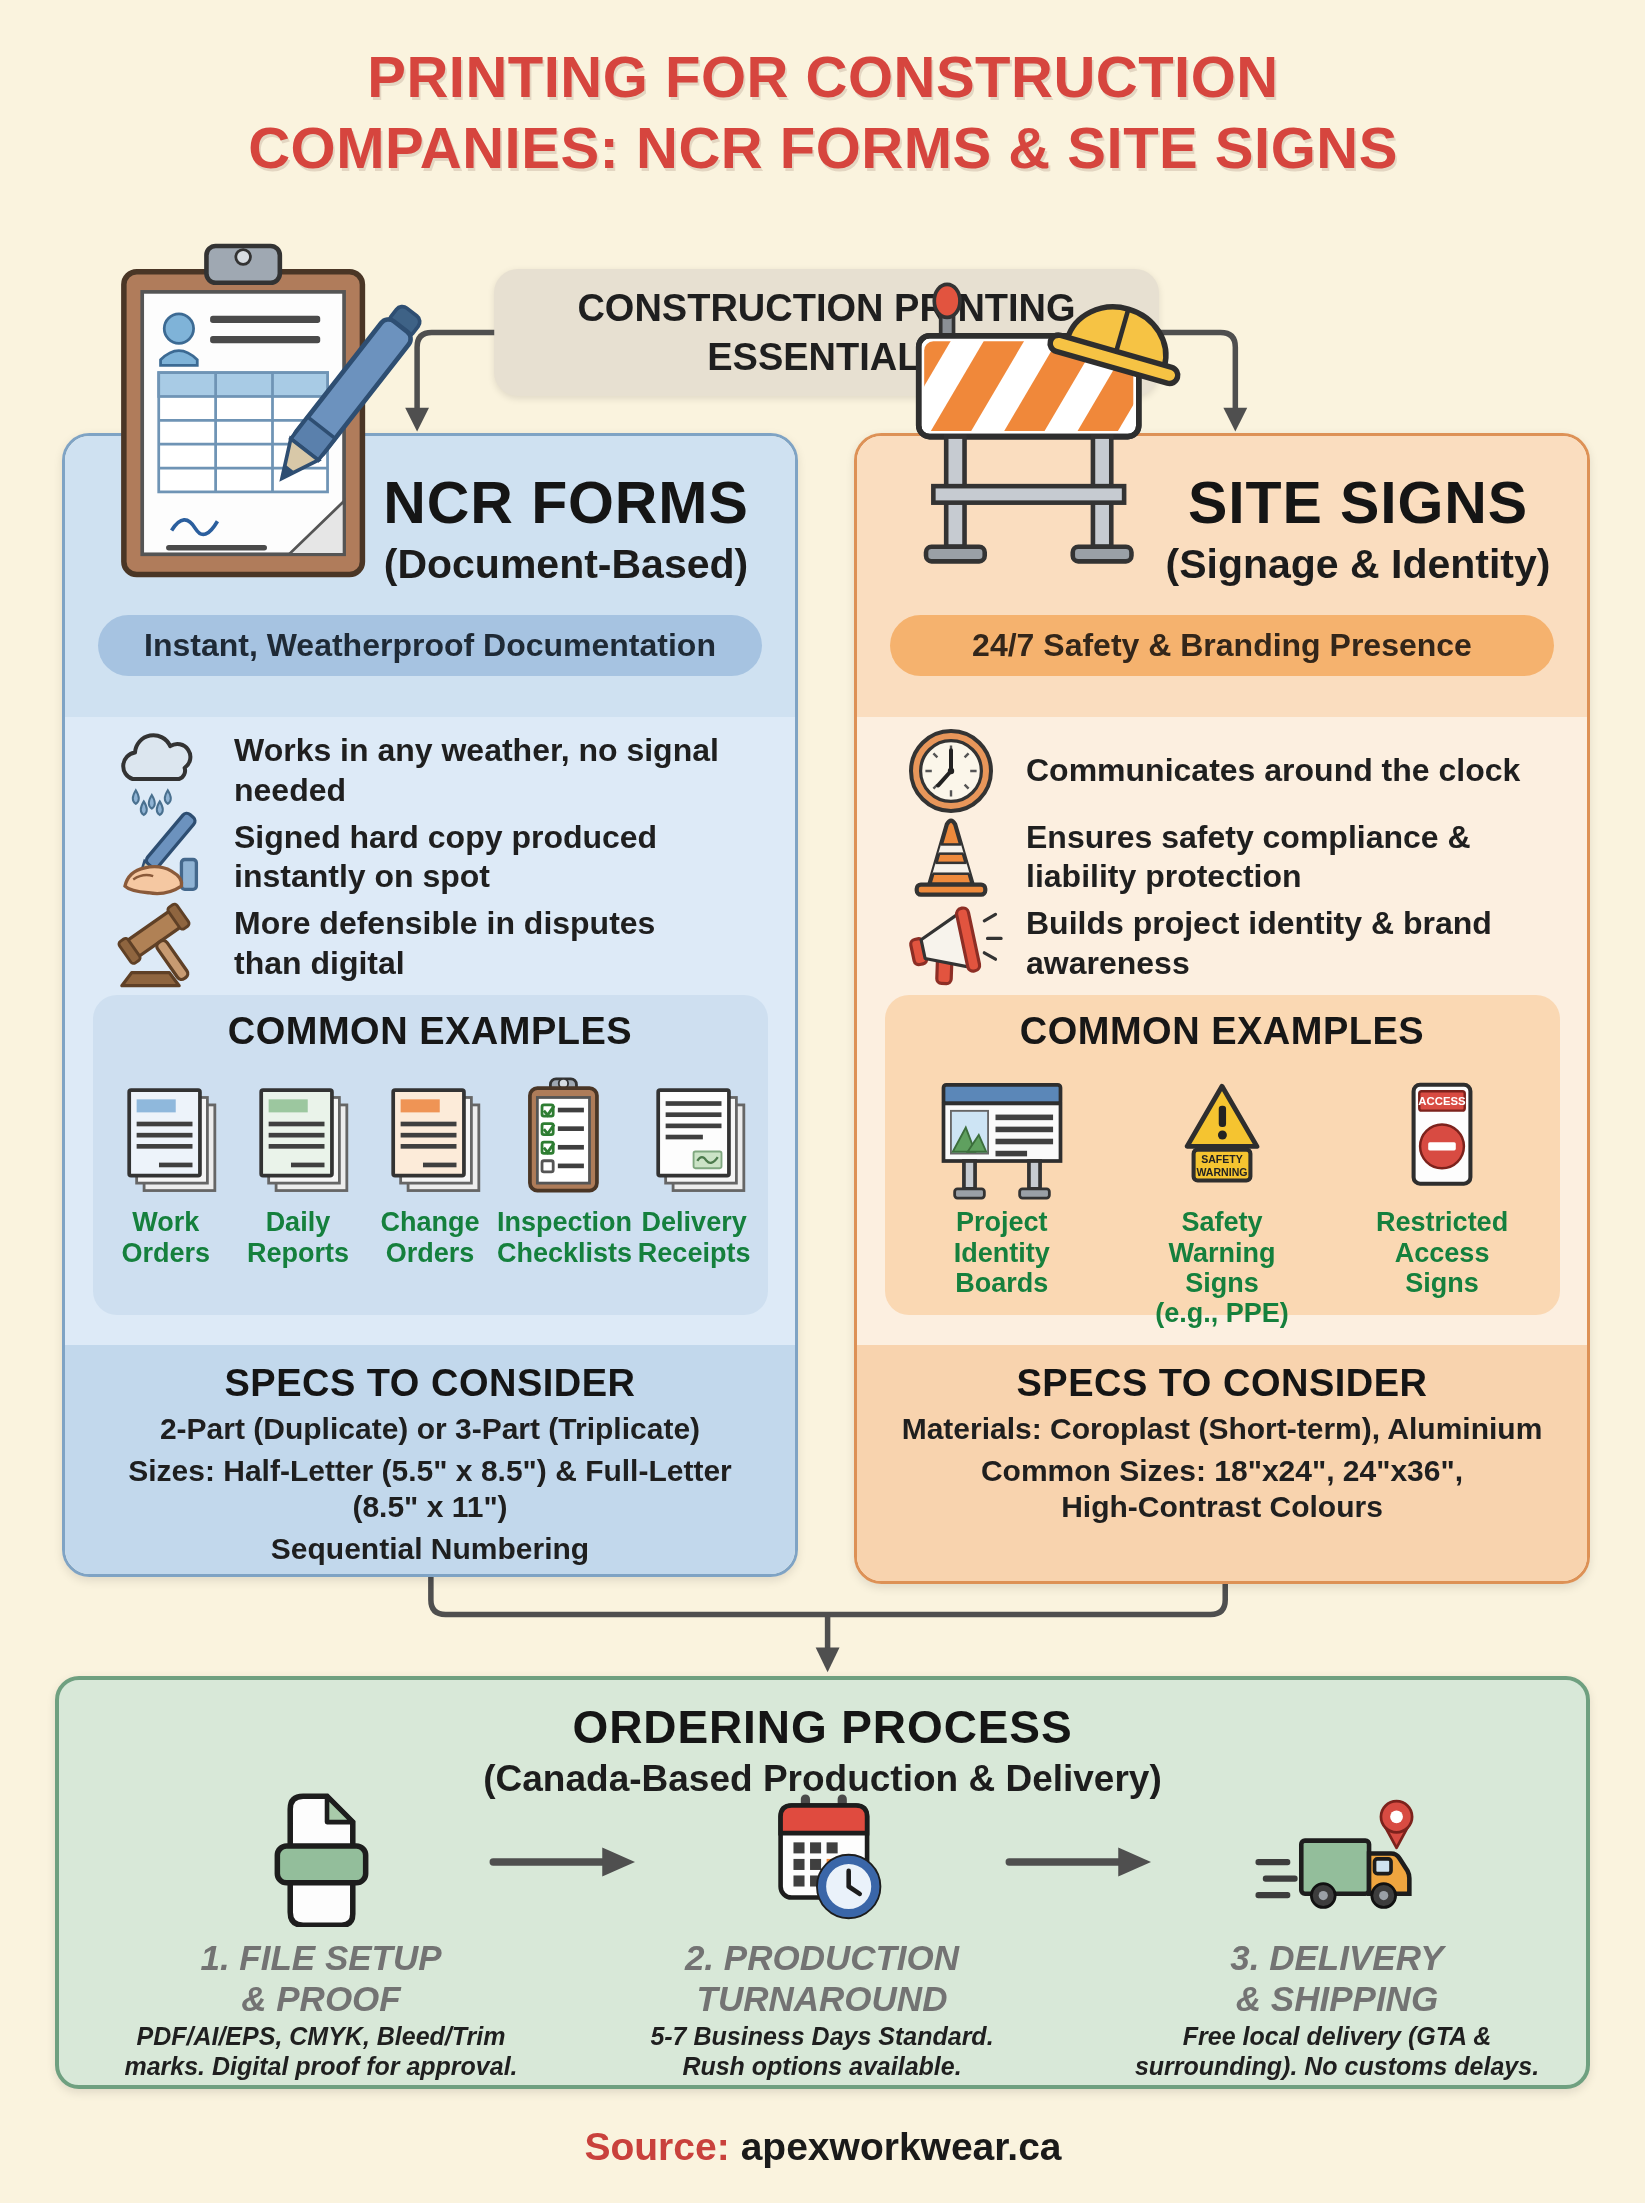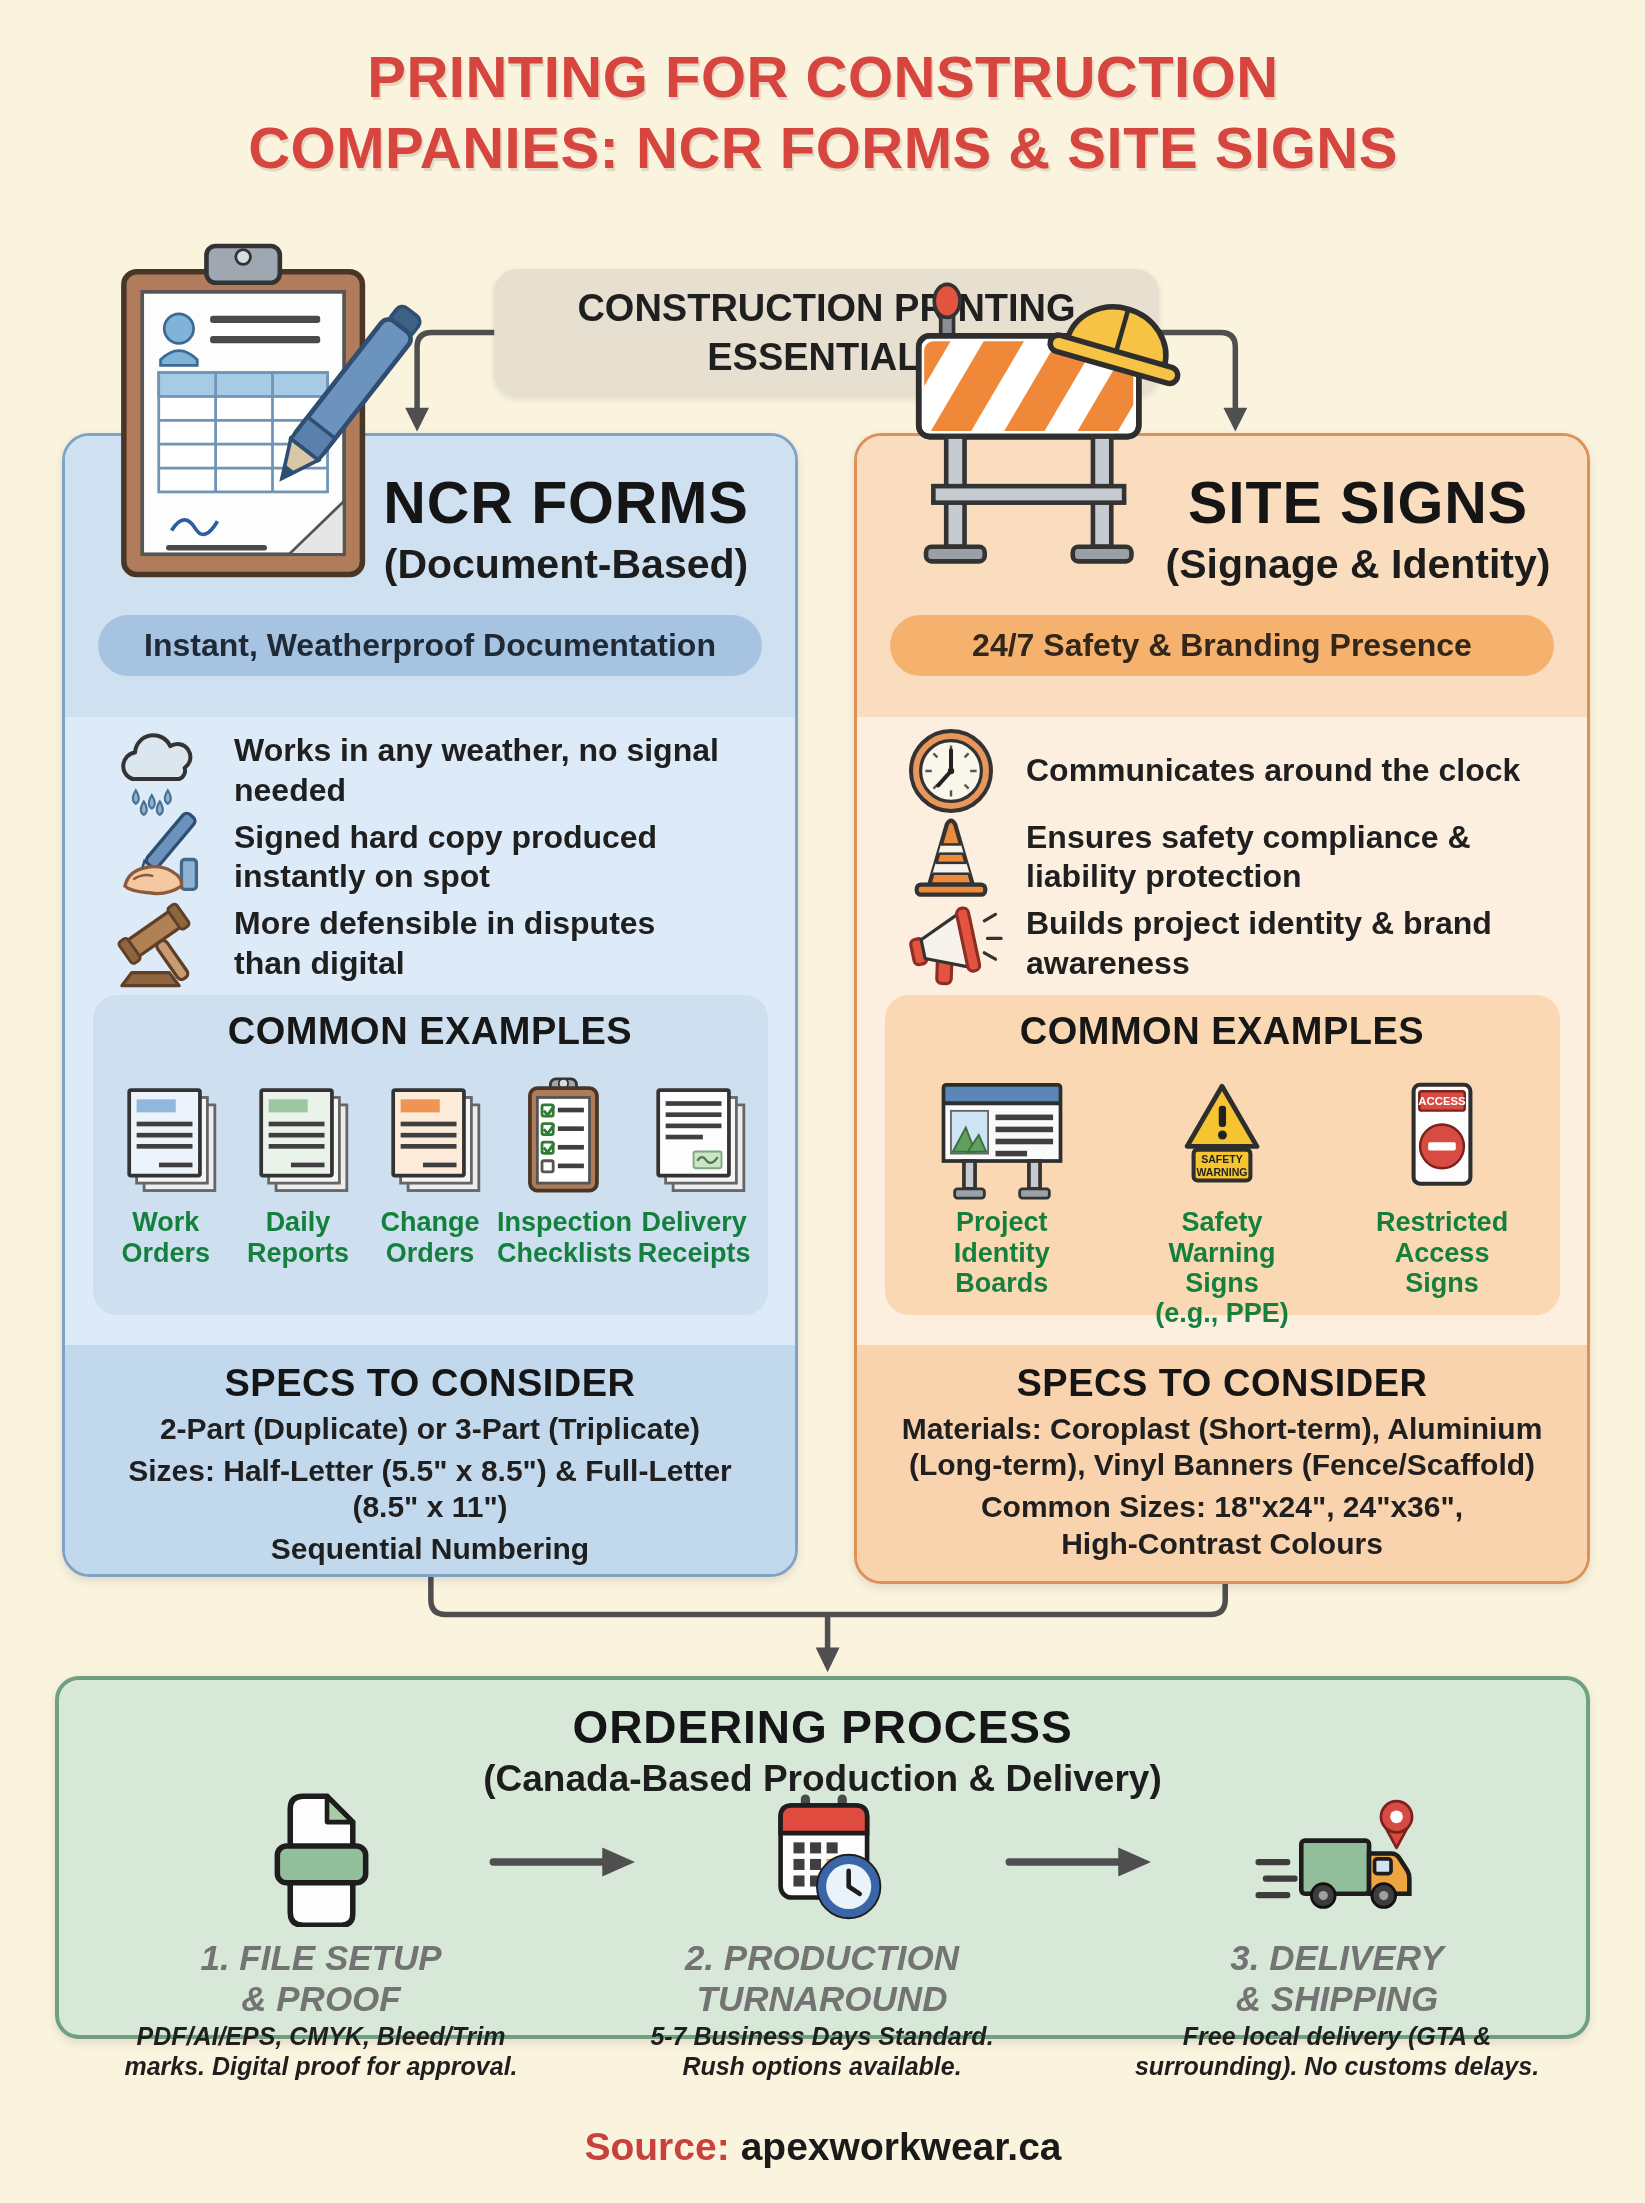--- a/index.html
+++ b/index.html
@@ -55,21 +55,21 @@
   .ncr .ex-item { width:130px; }
   .site .ex-item { width:165px; }
   .ex-icon { height:140px; display:flex; align-items:flex-end; justify-content:center; }
   .ex-label { margin-top:7.3px; font-size:27px; font-weight:700; line-height:1.12; white-space:pre-line; color:#15803d; }
   .band-specs { text-align:center; padding-top:17px; }
   .specs-heading { font-size:38px; font-weight:800; color:#151515; letter-spacing:0.5px; }
   .spec-line { font-size:30px; font-weight:700; color:#1f1f1f; line-height:1.22; }
   .spec-line strong { font-weight:800; }
   .gap-top { margin-top:5.5px; }
   .ordering {
-    position:absolute; left:55px; top:1676px; width:1535px; height:363px;
+    position:absolute; left:55px; top:1676px; width:1535px; height:413px;
     background:#D8E8D8; border:4.6px solid #6FA080; border-radius:24px; z-index:2;
     text-align:center; box-shadow:0 3.7px 9.2px rgba(0,0,0,.10);
   }
   .ordering-title { margin-top:20px; font-size:46px; font-weight:800; color:#151515; letter-spacing:0.9px; }
   .ordering-subtitle { margin-top:3.7px; font-size:37px; font-weight:700; color:#1d1d1d; }
   .step { position:absolute; top:108px; width:432px; text-align:center; }
   .step-1 { left:46px; } .step-2 { left:547px; } .step-3 { left:1062px; }
   .step-icon { height:140px; display:flex; align-items:center; justify-content:center; }
   .step-title { margin-top:9.2px; font-size:35px; font-weight:800; line-height:1.18; white-space:pre-line; color:#737373;font-style:italic; }
   .step-desc { margin-top:1px; font-size:25px; font-weight:700; line-height:1.2; white-space:pre-line; color:#1f1f1f;font-style:italic; }
@@ -430,21 +430,20 @@
               <div class="ex-label">Restricted
 Access
 Signs</div>
             </div>
           </div>
         </div>
       </div>
       <div class="band-specs">
         <div class="specs-heading">SPECS TO CONSIDER</div>
         <div class="spec-line gap-top"><strong>Materials:</strong><span> Coroplast (Short-term), Aluminium</span></div>
-        <div class="spec-line"><strong></strong><span>(Long-term), Vinyl Banners (Fence/Scaffold)</span></div>
         <div class="spec-line gap-top"><strong>Common Sizes:</strong><span> 18"x24", 24"x36",</span></div>
         <div class="spec-line"><strong></strong><span>High-Contrast Colours</span></div>
       </div>
     </div>
   </div>
 
   <div class="ordering">
     <div class="ordering-title">ORDERING PROCESS</div>
     <div class="ordering-subtitle">(Canada-Based Production &amp; Delivery)</div>
 

